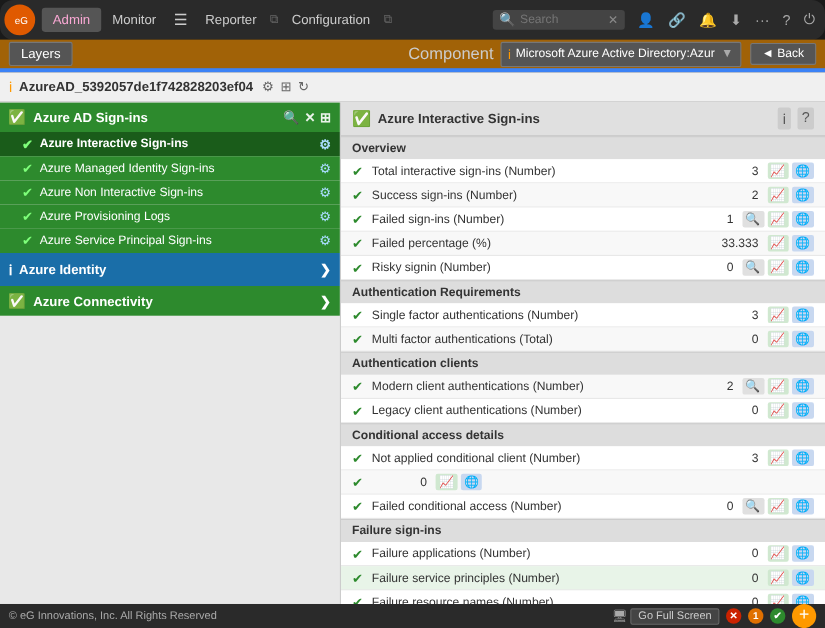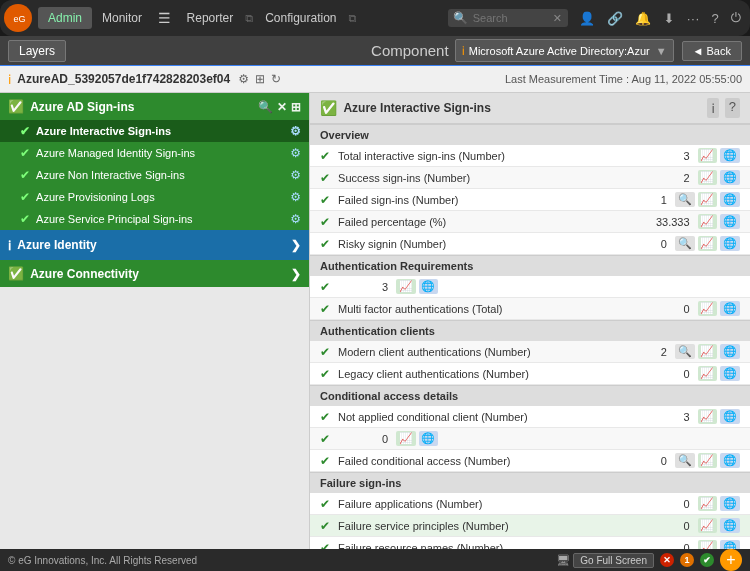--- a/index.html
+++ b/index.html
@@ -9,36 +9,36 @@
     .top-nav {
       display: flex; align-items: center; background: #2a2a2a; height: 36px; padding: 0 4px; border-radius: 12px;
     }
     .nav-logo {
       width: 28px; height: 28px; background: #e05a00; border-radius: 50%; display: flex; align-items: center; justify-content: center; margin-right: 6px; flex-shrink: 0;
     }
     .nav-logo svg { width: 18px; height: 18px; }
     .nav-btn {
       color: #ccc; padding: 4px 10px; font-size: 12px; cursor: pointer; border: none; background: transparent; border-radius: 3px;
     }
-    .nav-btn.active { background: #555; color: #86efac; }
+    .nav-btn.active { background: #555; color: #f9a8d4; }
     .nav-icon-btn {
       color: #aaa; padding: 4px 5px; font-size: 13px; cursor: pointer; border: none; background: transparent;
     }
     .nav-hamburger { color: #ccc; padding: 4px 6px; cursor: pointer; font-size: 14px; border: none; background: transparent; }
     .nav-search {
       display: flex; align-items: center; background: #444; border-radius: 3px; padding: 2px 6px; margin: 0 6px; flex: 0 0 120px;
     }
     .nav-search input { background: transparent; border: none; color: #ccc; font-size: 11px; outline: none; width: 80px; }
     .nav-search .clear-icon { color: #888; cursor: pointer; font-size: 11px; }
     .nav-spacer { flex: 1; }
     .nav-right-icons { display: flex; align-items: center; gap: 2px; }
 
     
     .toolbar {
-      display: flex; align-items: center; background: #404040; height: 30px; padding: 0 8px; border-bottom: 1px solid #3b82f6;
+      display: flex; align-items: center; background: #a16207; height: 30px; padding: 0 8px; border-bottom: 4px solid #3b82f6;
     }
     .layers-btn {
       background: #555; color: #fff; border: 1px solid #777; padding: 3px 10px; font-size: 12px; cursor: pointer; border-radius: 2px;
     }
     .toolbar-spacer { flex: 1; }
     .component-label { color: #ccc; font-size: 15px; margin-right: 6px; }
     .component-select {
       display: flex; align-items: center; background: #555; border: 1px solid #777; color: #fff; padding: 2px 6px; font-size: 11px; border-radius: 2px; cursor: pointer;
     }
     .component-select .info-dot { color: #f90; margin-right: 4px; font-size: 12px; }
@@ -189,21 +189,20 @@
 
   <div class="device-header">
     <span class="info-icon">ℹ</span>
     <span class="device-id">AzureAD_5392057de1f742828203ef04</span>
     <div class="device-icons">
       <span>⚙</span>
       <span>⊞</span>
       <span>↻</span>
     </div>
     <div class="header-spacer"></div>
-    <span class="last-measurement">Last Measurement Time : Aug 11, 2022 05:55:00</span>
   </div>
 
   <div class="panels">
 
     <div class="left-panel">
 
       <div class="group-header green">
         <span class="group-check">✅</span>
         <span class="group-title">Azure AD Sign-ins</span>
         <div class="group-icons">
@@ -312,20 +311,21 @@
         <div class="metric-icons">
           <span class="mi-search">🔍</span>
           <span class="mi-trend">📈</span>
           <span class="mi-globe">🌐</span>
         </div>
       </div>
 
       <div class="section-header">Authentication Requirements</div>
       <div class="metric-row">
         <span class="metric-check">✔</span>
+        <span class="metric-name">Single factor authentications (Number)</span>
         <span class="metric-value">3</span>
         <div class="metric-icons">
           <span class="mi-trend">📈</span>
           <span class="mi-globe">🌐</span>
         </div>
       </div>
       <div class="metric-row">
         <span class="metric-check">✔</span>
         <span class="metric-name">Multi factor authentications (Total)</span>
         <span class="metric-value">0</span>

